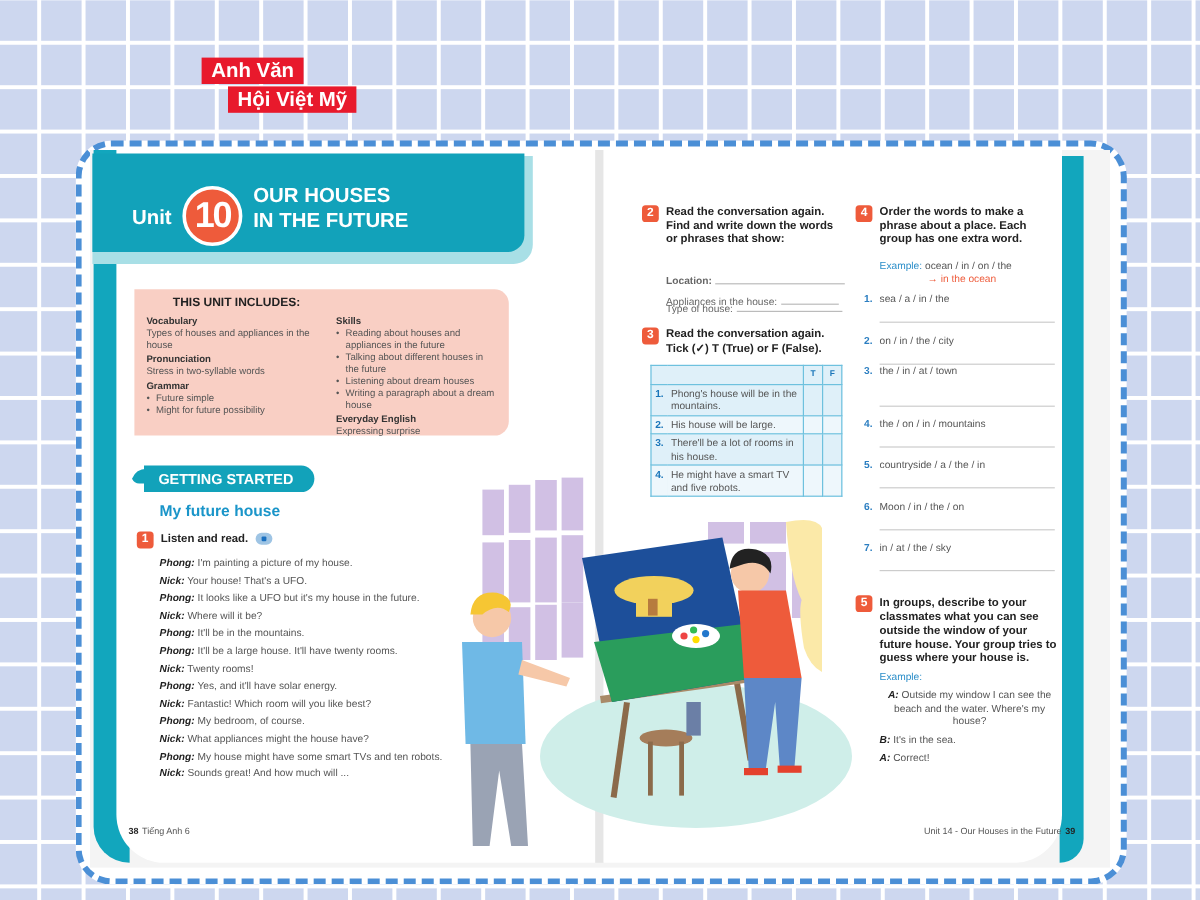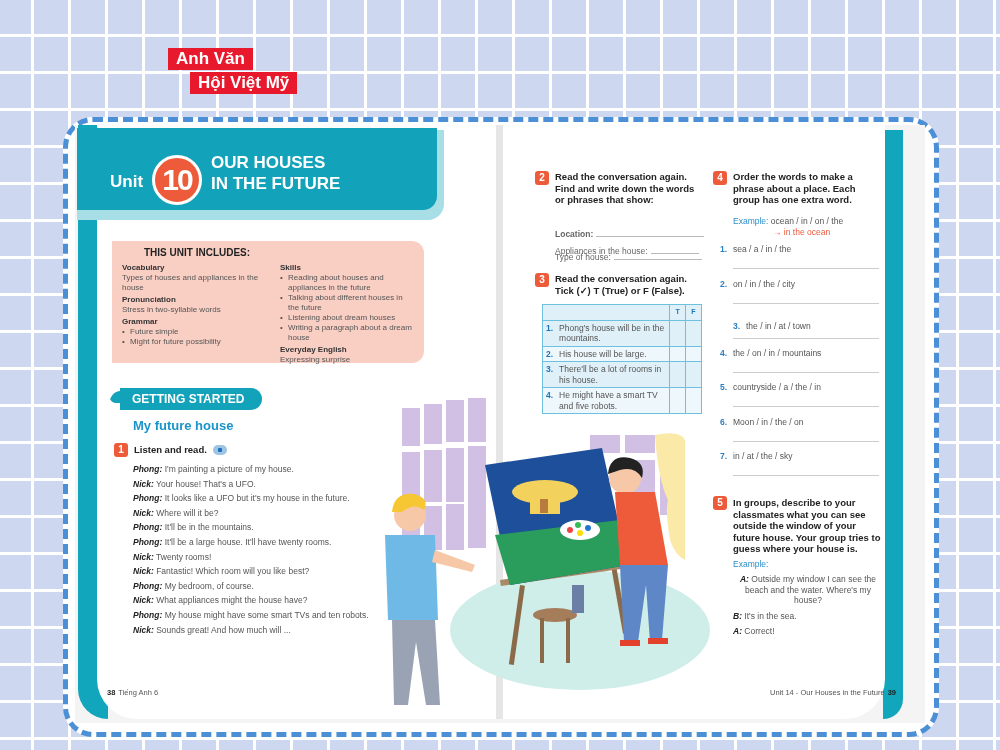--- a/index.html
+++ b/index.html
@@ -184,20 +184,21 @@
 </div>
 
 <div class="dialogue">
   <div class="line"><span class="spk">Phong:</span> <span>I'm painting a picture of my house.</span></div>
   <div class="line"><span class="spk">Nick:</span> <span>Your house! That's a UFO.</span></div>
   <div class="line"><span class="spk">Phong:</span> <span>It looks like a UFO but it's my house in the future.</span></div>
   <div class="line"><span class="spk">Nick:</span> <span>Where will it be?</span></div>
   <div class="line"><span class="spk">Phong:</span> <span>It'll be in the mountains.</span></div>
   <div class="line"><span class="spk">Phong:</span> <span>It'll be a large house. It'll have twenty rooms.</span></div>
   <div class="line"><span class="spk">Nick:</span> <span>Twenty rooms!</span></div>
+  <div class="line"><span class="spk">Phong:</span> <span>Yes, and it'll have solar energy.</span></div>
   <div class="line"><span class="spk">Nick:</span> <span>Fantastic! Which room will you like best?</span></div>
   <div class="line"><span class="spk">Phong:</span> <span>My bedroom, of course.</span></div>
   <div class="line"><span class="spk">Nick:</span> <span>What appliances might the house have?</span></div>
   <div class="line"><span class="spk">Phong:</span> <span>My house might have some smart TVs and ten robots.</span></div>
   <div class="line"><span class="spk">Nick:</span> <span>Sounds great! And how much will ...</span></div>
 </div>
 
 <div class="footer-left">
   <b>38</b><span>Tiếng Anh 6</span>
 </div>
@@ -328,21 +329,21 @@
 <div style="position:absolute; left:733px; top:216px; font-size:8.5px; color:#555;">
   <span class="example-lbl">Example:</span>
   <span>ocean / in / on / the</span>
 </div>
 <div class="example-ans" style="position:absolute; left:773px; top:227px; font-size:8.5px;">→ in the ocean</div>
 
 <div class="order-item" style="top:244px;"><span class="on">1.</span><span>sea / a / in / the</span></div>
 <div class="order-line" style="top:268px;"></div>
 <div class="order-item" style="top:279px;"><span class="on">2.</span><span>on / in / the / city</span></div>
 <div class="order-line" style="top:303px;"></div>
-<div class="order-item" style="top:321px;margin-left:13px;"><span class="on">3.</span><span>the / in / at / town</span></div>
+<div class="order-item" style="top:304px;"><span class="on">3.</span><span>the / in / at / town</span></div>
 <div class="order-line" style="top:338px;"></div>
 <div class="order-item" style="top:348px;"><span class="on">4.</span><span>the / on / in / mountains</span></div>
 <div class="order-line" style="top:372px;"></div>
 <div class="order-item" style="top:382px;"><span class="on">5.</span><span>countryside / a / the / in</span></div>
 <div class="order-line" style="top:406px;"></div>
 <div class="order-item" style="top:417px;"><span class="on">6.</span><span>Moon / in / the / on</span></div>
 <div class="order-line" style="top:441px;"></div>
 <div class="order-item" style="top:451px;"><span class="on">7.</span><span>in / at / the / sky</span></div>
 <div class="order-line" style="top:475px;"></div>
 

